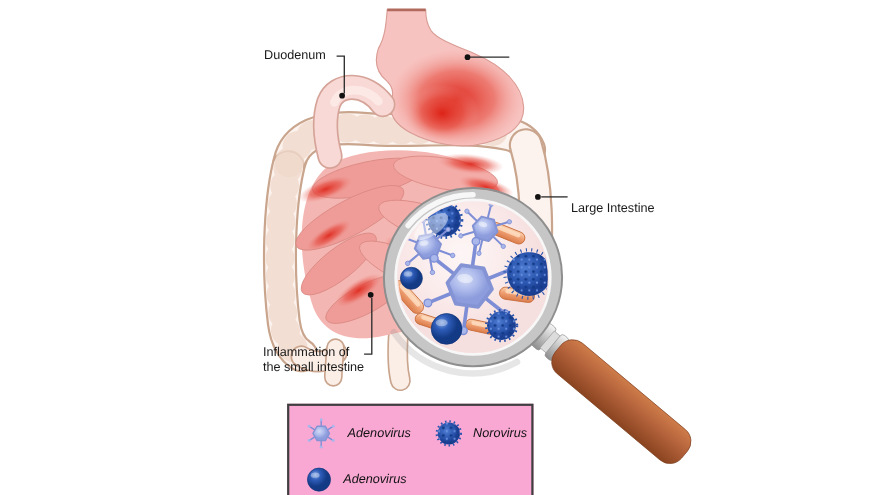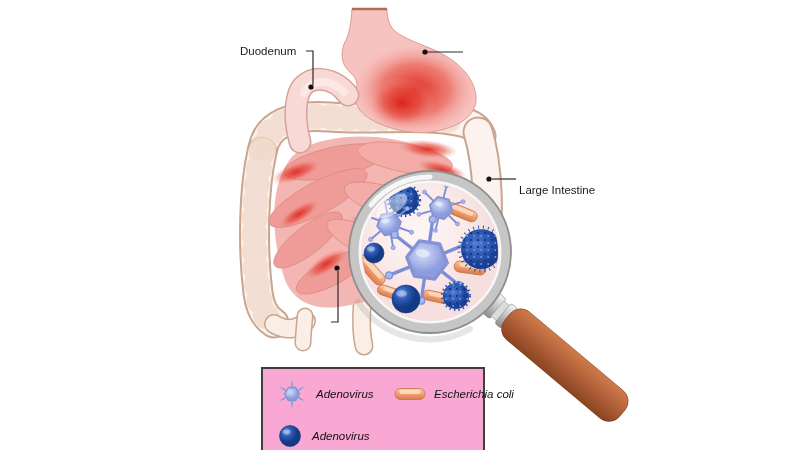--- a/index.html
+++ b/index.html
@@ -268,20 +268,24 @@
       </g>
       <ellipse cx="392" cy="206" rx="18" ry="8" fill="#ffffff" opacity="0.45" transform="rotate(-35 392 206)"></ellipse>
     </g>
   </svg>
 
   <div class="anat-label" style="left:240px; top:45px;">Duodenum</div>
 
 
   <div class="anat-label" style="left:519px; top:184px;">Large Intestine</div>
 
+  <div class="anat-label" style="left:239px; top:315px;">
+    <div>Inflammation of</div>
+    <div>the small intestine</div>
+  </div>
 
   <div class="legend">
 
     <div class="legend-item">
       <svg class="licon" width="34" height="28" viewBox="-17 -14 34 28">
         <g stroke="#7d8ed6" stroke-width="1.3">
           <line x1="0" y1="-6" x2="0" y2="-12.5"></line>
             <line x1="5.5" y1="-3" x2="11" y2="-6.5"></line>
           <line x1="5.5" y1="3" x2="11" y2="6.5"></line>
             <line x1="0" y1="6" x2="0" y2="12.5"></line>
@@ -294,28 +298,29 @@
           <circle cx="11" cy="6.5" r="1.3"></circle>
             <circle cx="0" cy="12.5" r="1.3"></circle>
           <circle cx="-11" cy="6.5" r="1.3"></circle>
             <circle cx="-11" cy="-6.5" r="1.3"></circle>
           </g>
         <polygon points="7.5,0 3.75,6.5 -3.75,6.5 -7.5,0 -3.75,-6.5 3.75,-6.5" fill="url(#adenoGrad)" stroke="#8493d4" stroke-width="1.3" stroke-linejoin="round"></polygon>
       </svg>
       <span class="legend-label">Adenovirus</span>
     </div>
 
-
     <div class="legend-item">
-      <svg class="licon" width="34" height="20" viewBox="-17 -10 34 20">
-        <rect x="-15" y="-5.5" width="30" height="11" rx="5.5" fill="url(#ecoliGrad)" stroke="#c96f3e" stroke-width="0.8"></rect>
-        <rect x="-10.5" y="-4" width="21" height="4" rx="2" fill="#ffe3c8" opacity="0.8"></rect>
+      <svg class="licon" width="30" height="28" viewBox="-15 -14 30 28">
+        <circle r="10" fill="url(#noroGrad)"></circle>
+        <circle r="10" fill="url(#noroDots)"></circle>
+        <circle r="11" fill="none" stroke="#2a55ae" stroke-width="2" stroke-dasharray="1.4 2.6"></circle>
       </svg>
-      <span class="legend-label">Escherichia coli</span>
+      <span class="legend-label">Norovirus</span>
     </div>
+
 
     <div class="legend-item">
       <svg class="licon" width="30" height="26" viewBox="-15 -13 30 26">
         <circle r="10.5" fill="url(#rotaGrad)" stroke="#0f3278" stroke-width="0.6"></circle>
         <ellipse cx="-3.5" cy="-4" rx="4" ry="2.4" fill="#ffffff" opacity="0.35"></ellipse>
       </svg>
       <span class="legend-label">Adenovirus</span>
     </div>
 
   </div>

